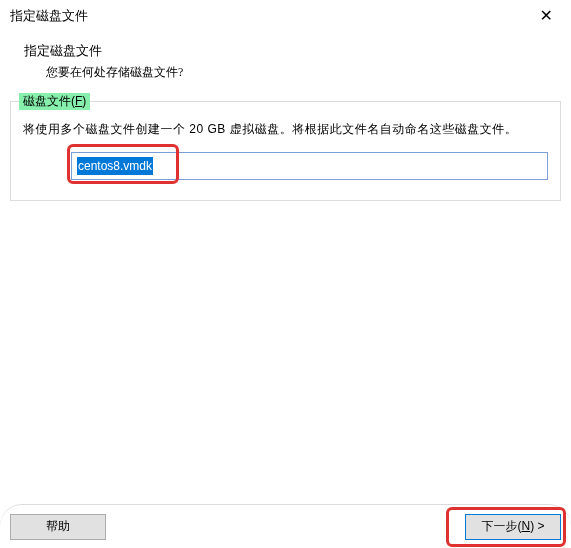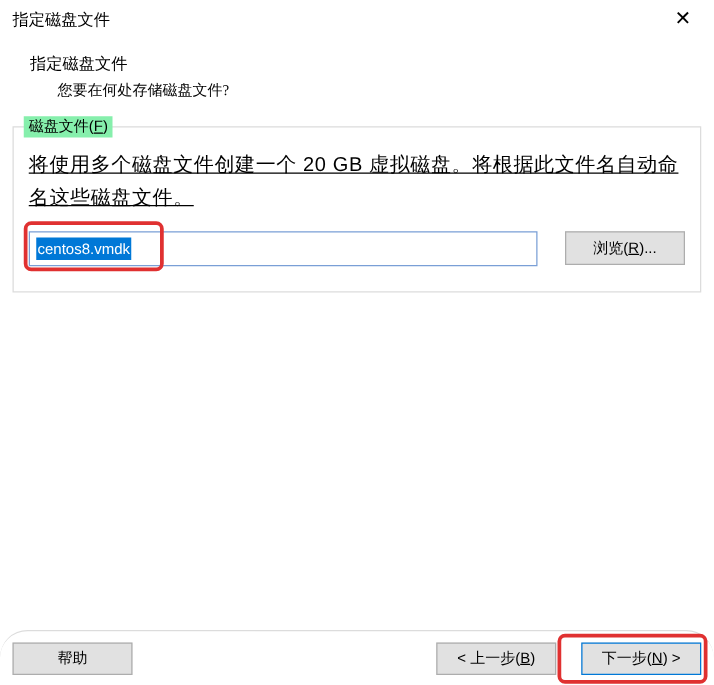--- a/index.html
+++ b/index.html
@@ -47,30 +47,30 @@
     .fieldset-legend {
       position: absolute;
       top: -9px;
       left: 8px;
       background: #86efac;
       padding: 0 4px;
       font-size: 12px;
     }
     .fieldset-legend .ul { text-decoration: underline; }
     .desc-text {
-      font-size: 16px;
+      font-size: 12px;
       line-height: 1.65;
       margin-bottom: 12px;
       letter-spacing: 0.5px;
-      text-decoration: underline;
     }
     .file-row {
       display: flex;
       align-items: center;
       gap: 22px;
+      margin-left: 48px;
     }
     .file-input-wrap { position: relative; flex: 1; }
     .file-input {
       width: 100%;
       height: 28px;
       border: 1px solid #7a9fd6;
       padding: 2px 6px;
       font-size: 12px;
       font-family: inherit;
       outline: none;
@@ -151,31 +151,25 @@
   <div class="fieldset-legend">
     <span>磁盘文件(</span><span class="ul">F</span><span>)</span>
   </div>
   <div class="desc-text">将使用多个磁盘文件创建一个 20 GB 虚拟磁盘。将根据此文件名自动命名这些磁盘文件。</div>
   <div class="file-row">
     <div class="file-input-wrap">
       <input class="file-input" type="text" value="centos8.vmdk" style="">
       <span class="sel-hl">centos8.vmdk</span>
       <div class="red-callout red-input"></div>
     </div>
-    <button class="browse-btn">
-      <span>浏览(</span><span class="ul">R</span><span>)...</span>
-    </button>
   </div>
 </div>
 
 <div class="footer">
   <button class="btn">帮助</button>
   <div class="footer-spacer"></div>
-  <button class="btn">
-    <span>&lt; 上一步(</span><span class="ul">B</span><span>)</span>
-  </button>
   <span class="next-wrap">
     <button class="btn primary">
       <span>下一步(</span><span class="ul">N</span><span>) &gt;</span>
     </button>
     <div class="red-callout red-next"></div>
   </span>
 </div>
 
 </body></html>

